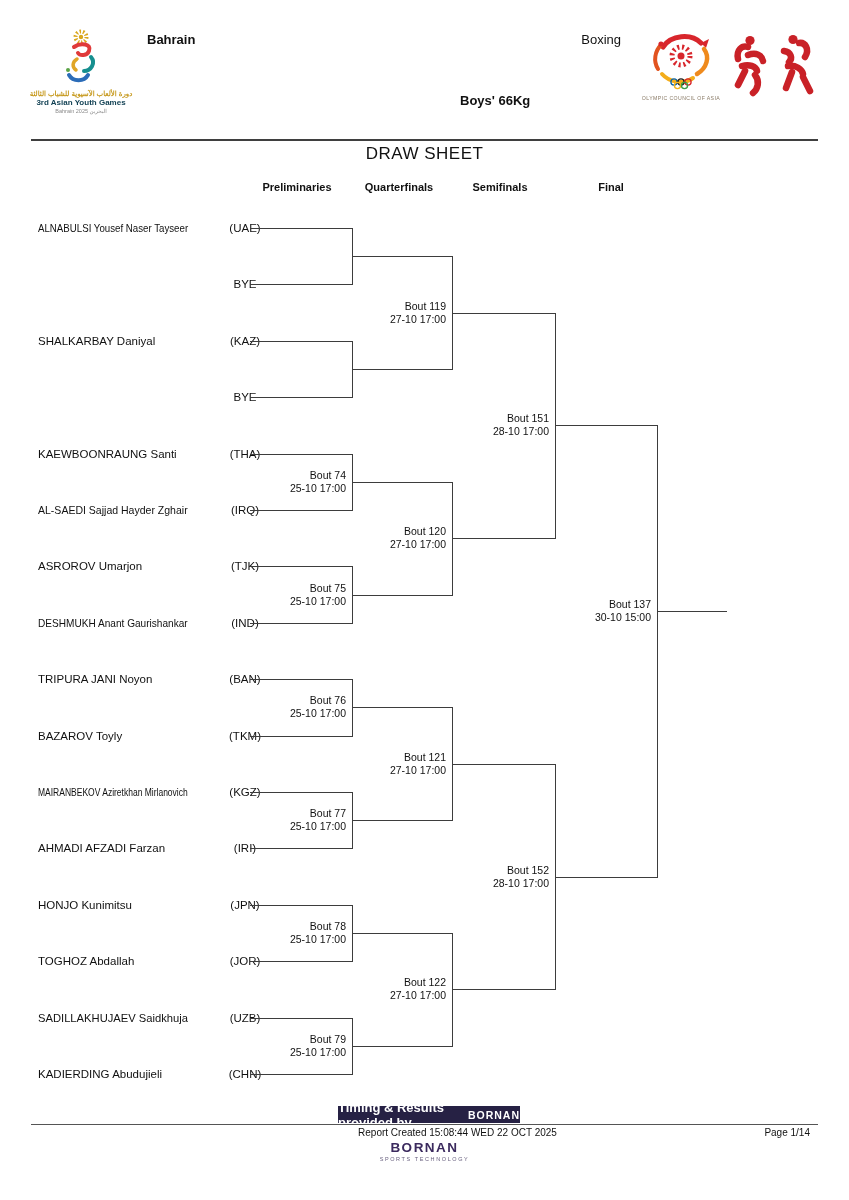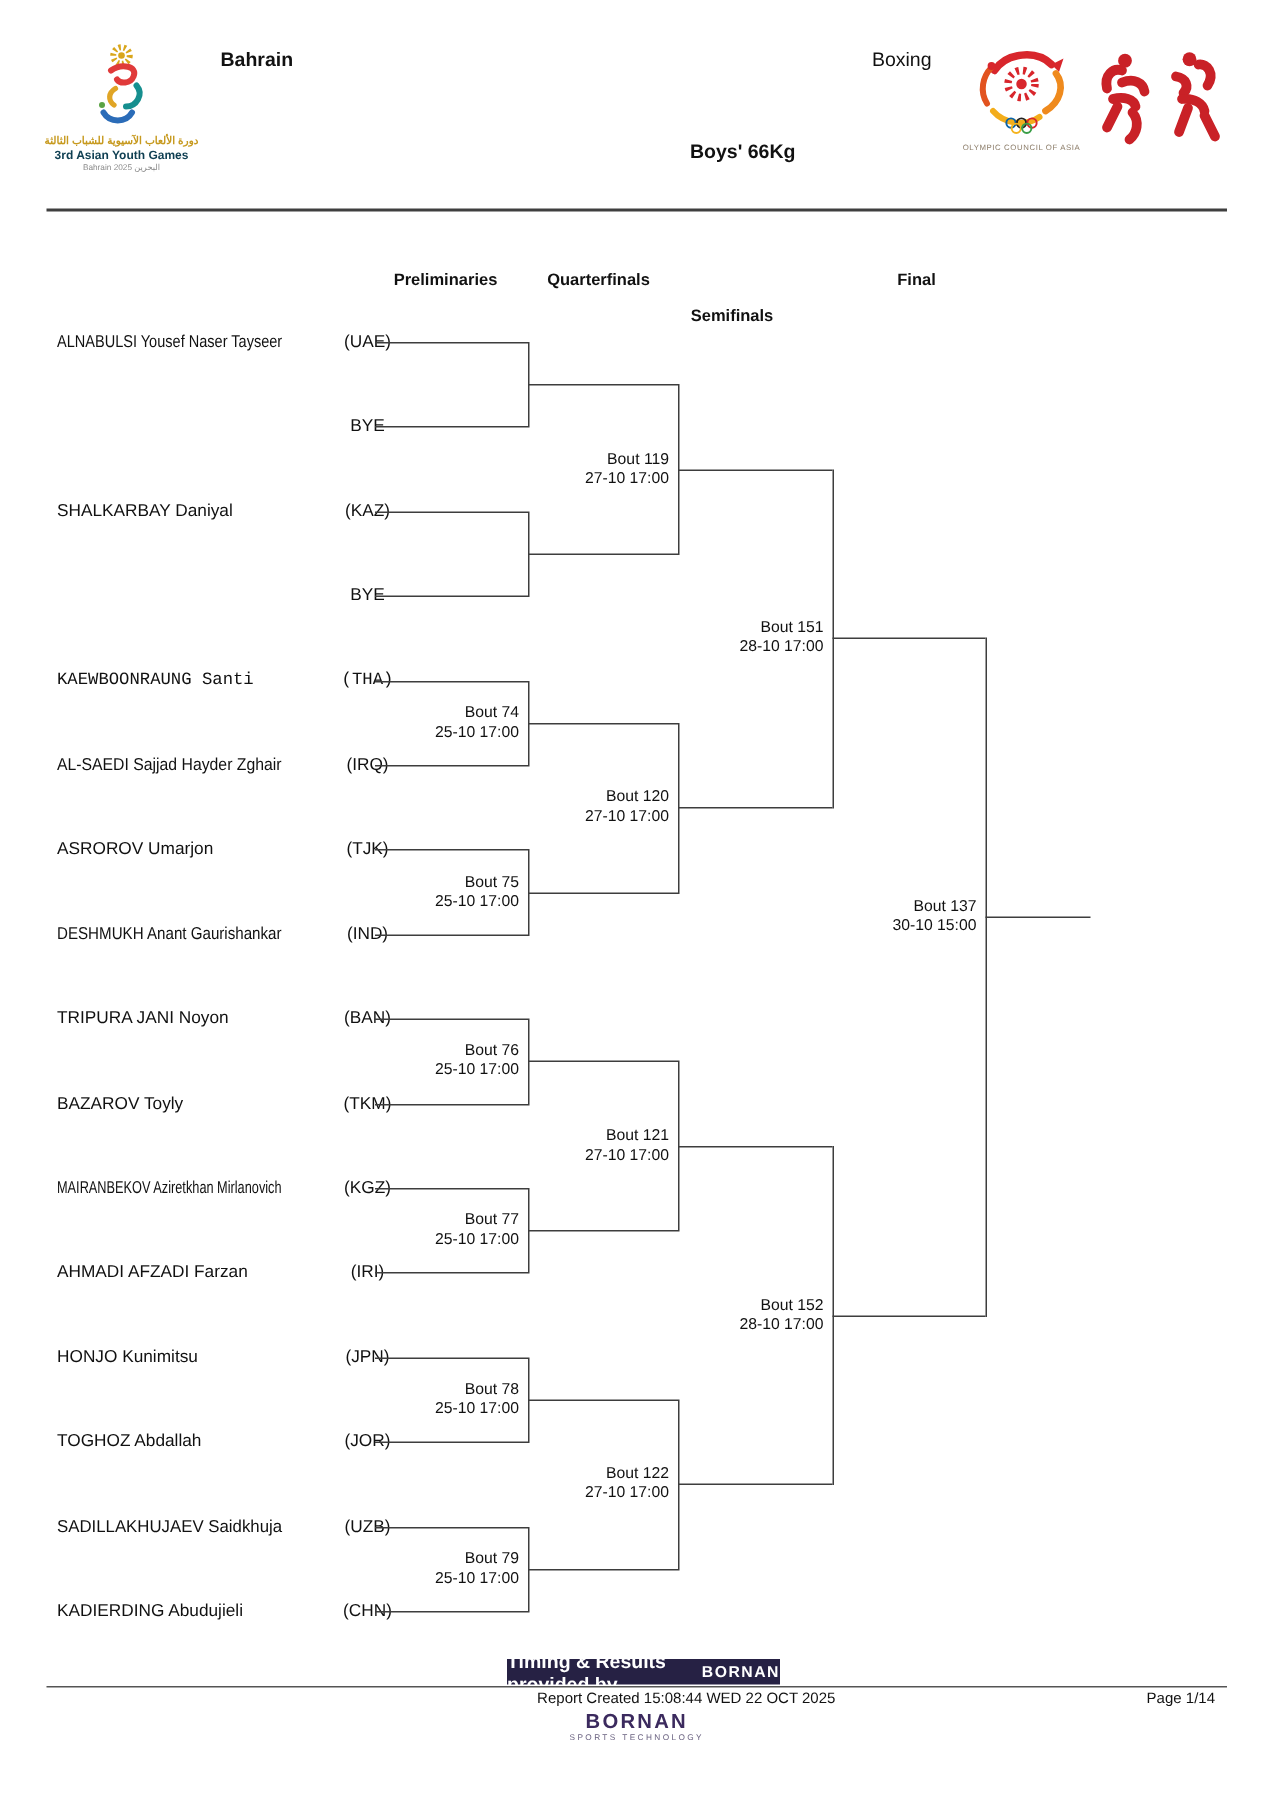--- a/index.html
+++ b/index.html
@@ -100,25 +100,26 @@
         <path d="M61,38 L55,54"></path>
         <path d="M72,43 L79,57"></path>
       </g>
       <circle cx="19" cy="6.5" r="4.6" fill="#c92127"></circle>
       <circle cx="62" cy="5.5" r="4.6" fill="#c92127"></circle>
     </svg>
   </div>
 
   <div class="abs rule" id="rule-top"></div>
 
+  <div class="abs" id="title">DRAW SHEET</div>
 
   <div id="rounds">
       <div class="abs round-h" style="left: 227px;">Preliminaries</div>
       <div class="abs round-h" style="left: 329px;">Quarterfinals</div>
-      <div class="abs round-h" style="left: 418px; margin-top: 24px;">Semifinals</div>
+      <div class="abs round-h" style="left: 430px;">Semifinals</div>
       <div class="abs round-h" style="left: 541px;">Final</div>
     </div>
 
   <div id="bracket"></div>
 
   <div class="abs" id="badge">
     <span class="t">Timing &amp; Results provided by</span>
     <span class="b">BORNAN</span>
   </div>
   <div class="abs rule" id="rule-bottom"></div>
@@ -134,21 +135,21 @@
     <div class="entry" style="left: 38px; top: 276.4px; width: 240px;">
       <span class="entry-noc">BYE</span>
     </div>
     <div class="line-h" style="left: 250px; width: 102px; top: 284.4px;"></div>
     <div class="entry" style="left: 38px; top: 332.8px; width: 240px;"><span class="entry-name">SHALKARBAY Daniyal</span><span class="entry-noc">(KAZ)</span></div>
     <div class="line-h" style="left: 250px; width: 102px; top: 340.8px;"></div>
     <div class="entry" style="left: 38px; top: 389.2px; width: 240px;">
       <span class="entry-noc">BYE</span>
     </div>
     <div class="line-h" style="left: 250px; width: 102px; top: 397.2px;"></div>
-    <div class="entry" style="left: 38px; top: 445.6px; width: 240px; font-family: Liberation Mono, monospace;"><span class="entry-name">KAEWBOONRAUNG Santi</span><span class="entry-noc">(THA)</span></div>
+    <div class="entry" style="left: 38px; top: 445.6px; width: 240px;"><span class="entry-name">KAEWBOONRAUNG Santi</span><span class="entry-noc">(THA)</span></div>
     <div class="line-h" style="left: 250px; width: 102px; top: 453.6px;"></div>
     <div class="entry" style="left: 38px; top: 502px; width: 240px;"><span class="entry-name" style="transform: scaleX(0.914634);">AL-SAEDI Sajjad Hayder Zghair</span><span class="entry-noc">(IRQ)</span></div>
     <div class="line-h" style="left: 250px; width: 102px; top: 510px;"></div>
     <div class="entry" style="left: 38px; top: 558.4px; width: 240px;"><span class="entry-name">ASROROV Umarjon</span><span class="entry-noc">(TJK)</span></div>
     <div class="line-h" style="left: 250px; width: 102px; top: 566.4px;"></div>
     <div class="entry" style="left: 38px; top: 614.8px; width: 240px;"><span class="entry-name" style="transform: scaleX(0.877193);">DESHMUKH Anant Gaurishankar</span><span class="entry-noc">(IND)</span></div>
     <div class="line-h" style="left: 250px; width: 102px; top: 622.8px;"></div>
     <div class="entry" style="left: 38px; top: 671.2px; width: 240px;"><span class="entry-name">TRIPURA JANI Noyon</span><span class="entry-noc">(BAN)</span></div>
     <div class="line-h" style="left: 250px; width: 102px; top: 679.2px;"></div>
     <div class="entry" style="left: 38px; top: 727.6px; width: 240px;"><span class="entry-name">BAZAROV Toyly</span><span class="entry-noc">(TKM)</span></div>

